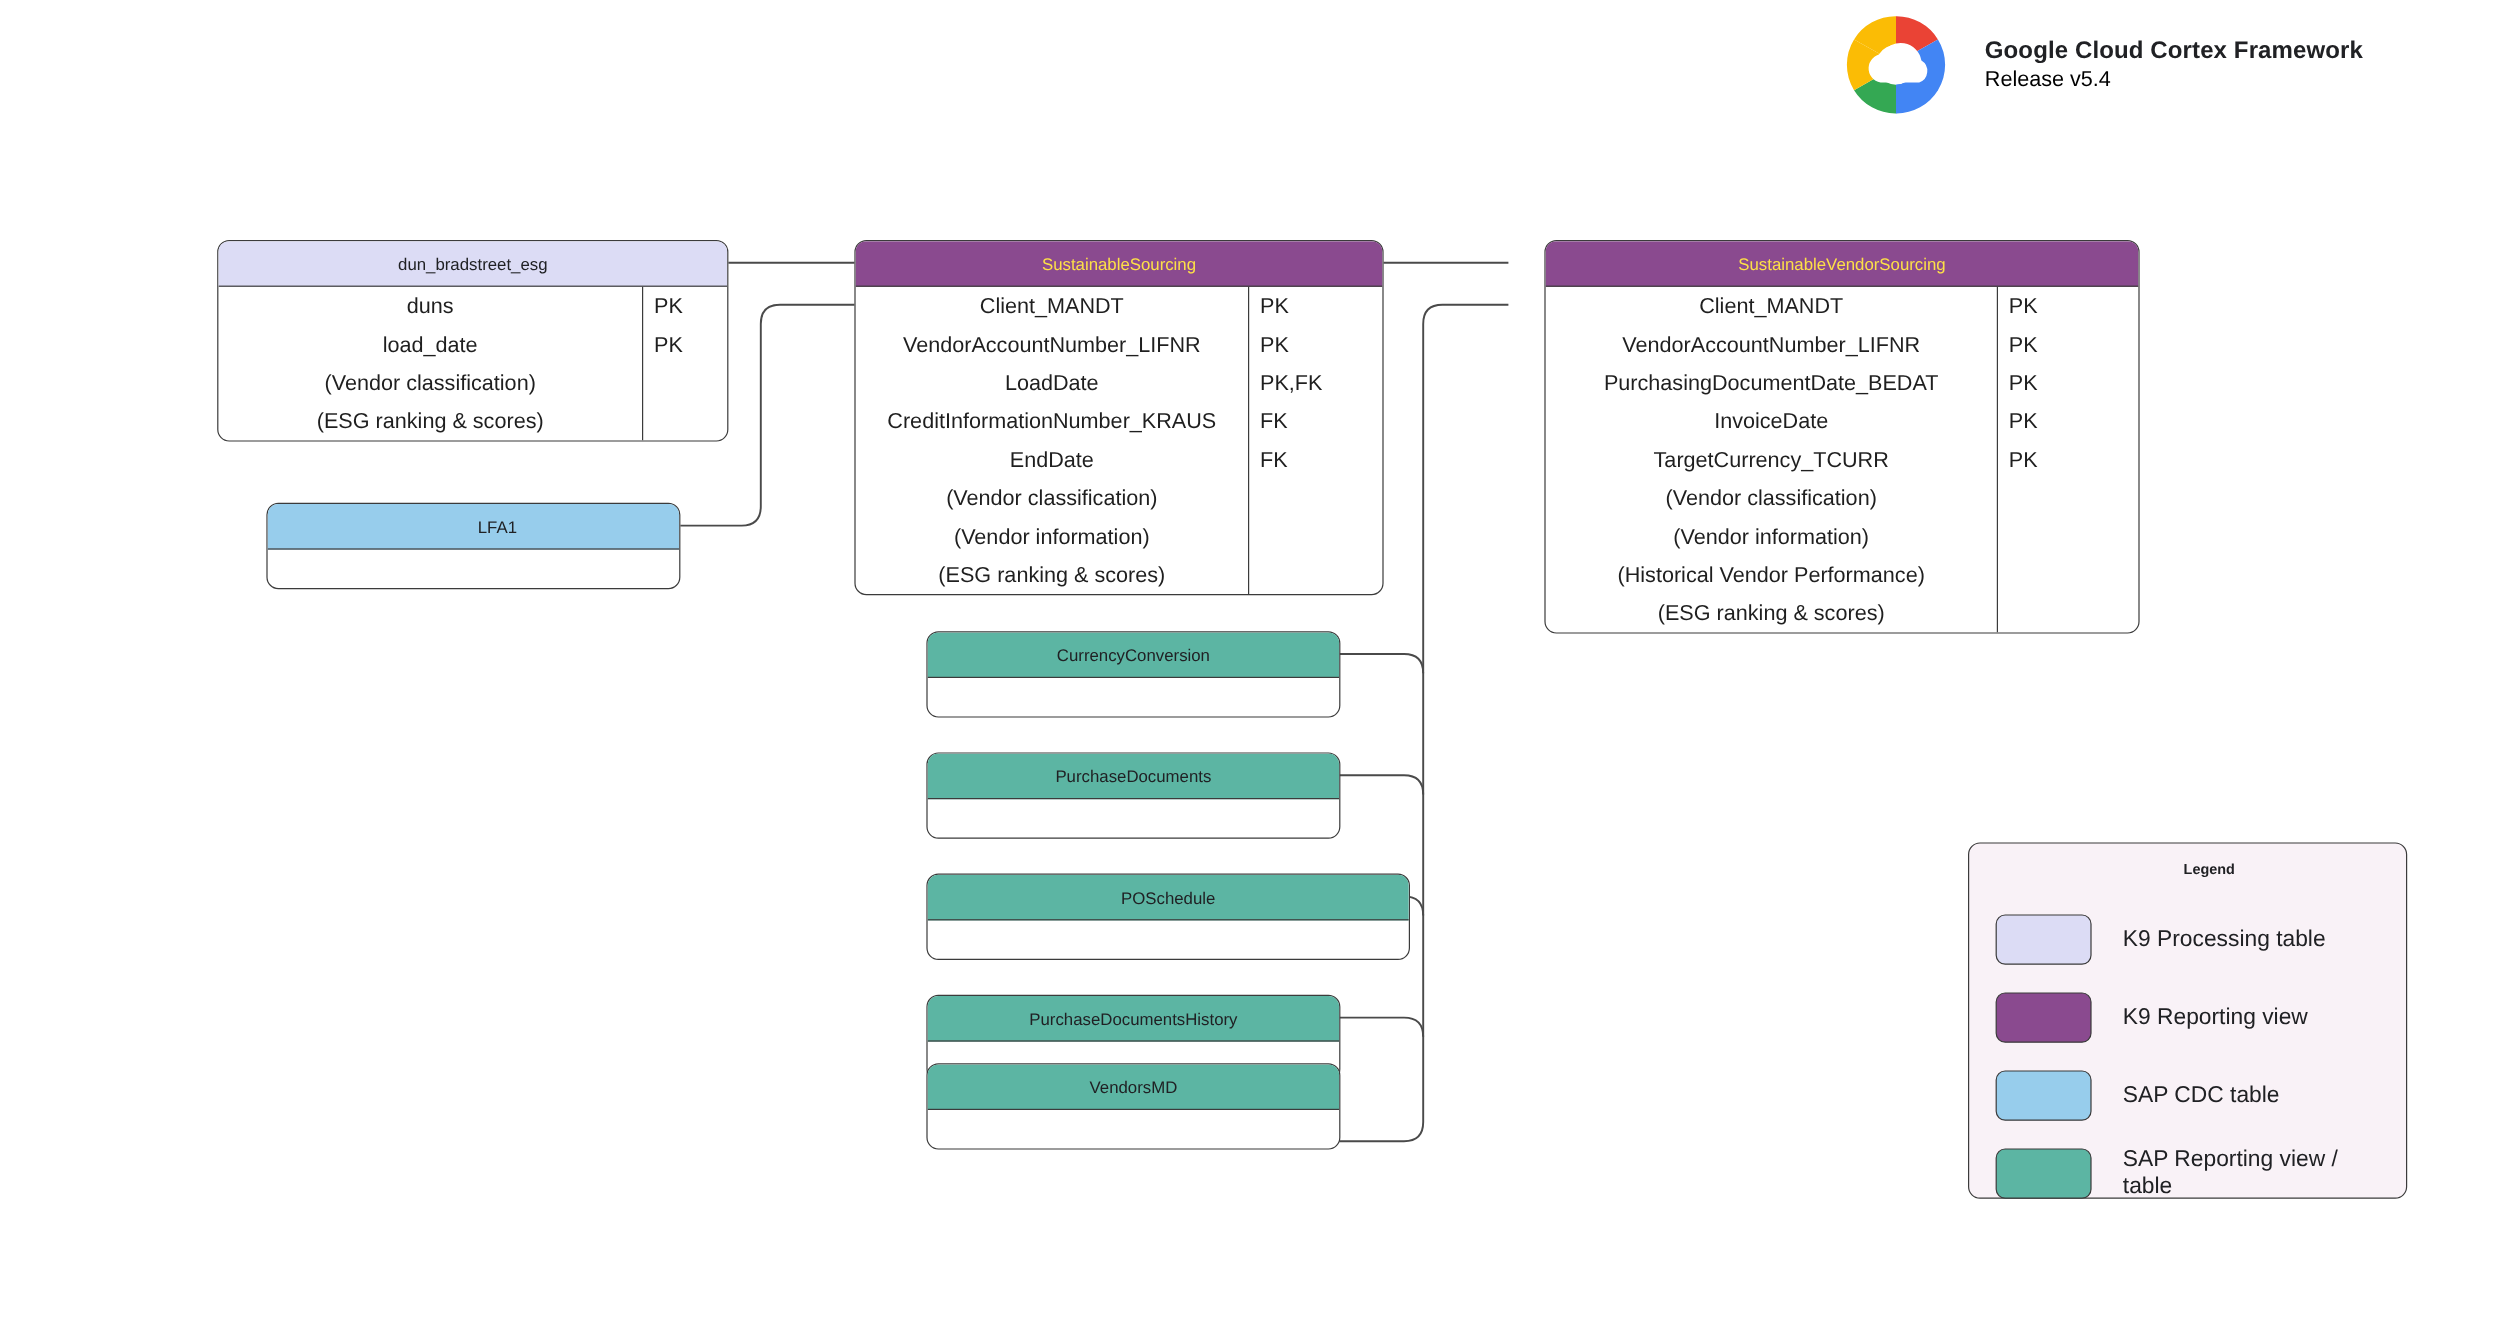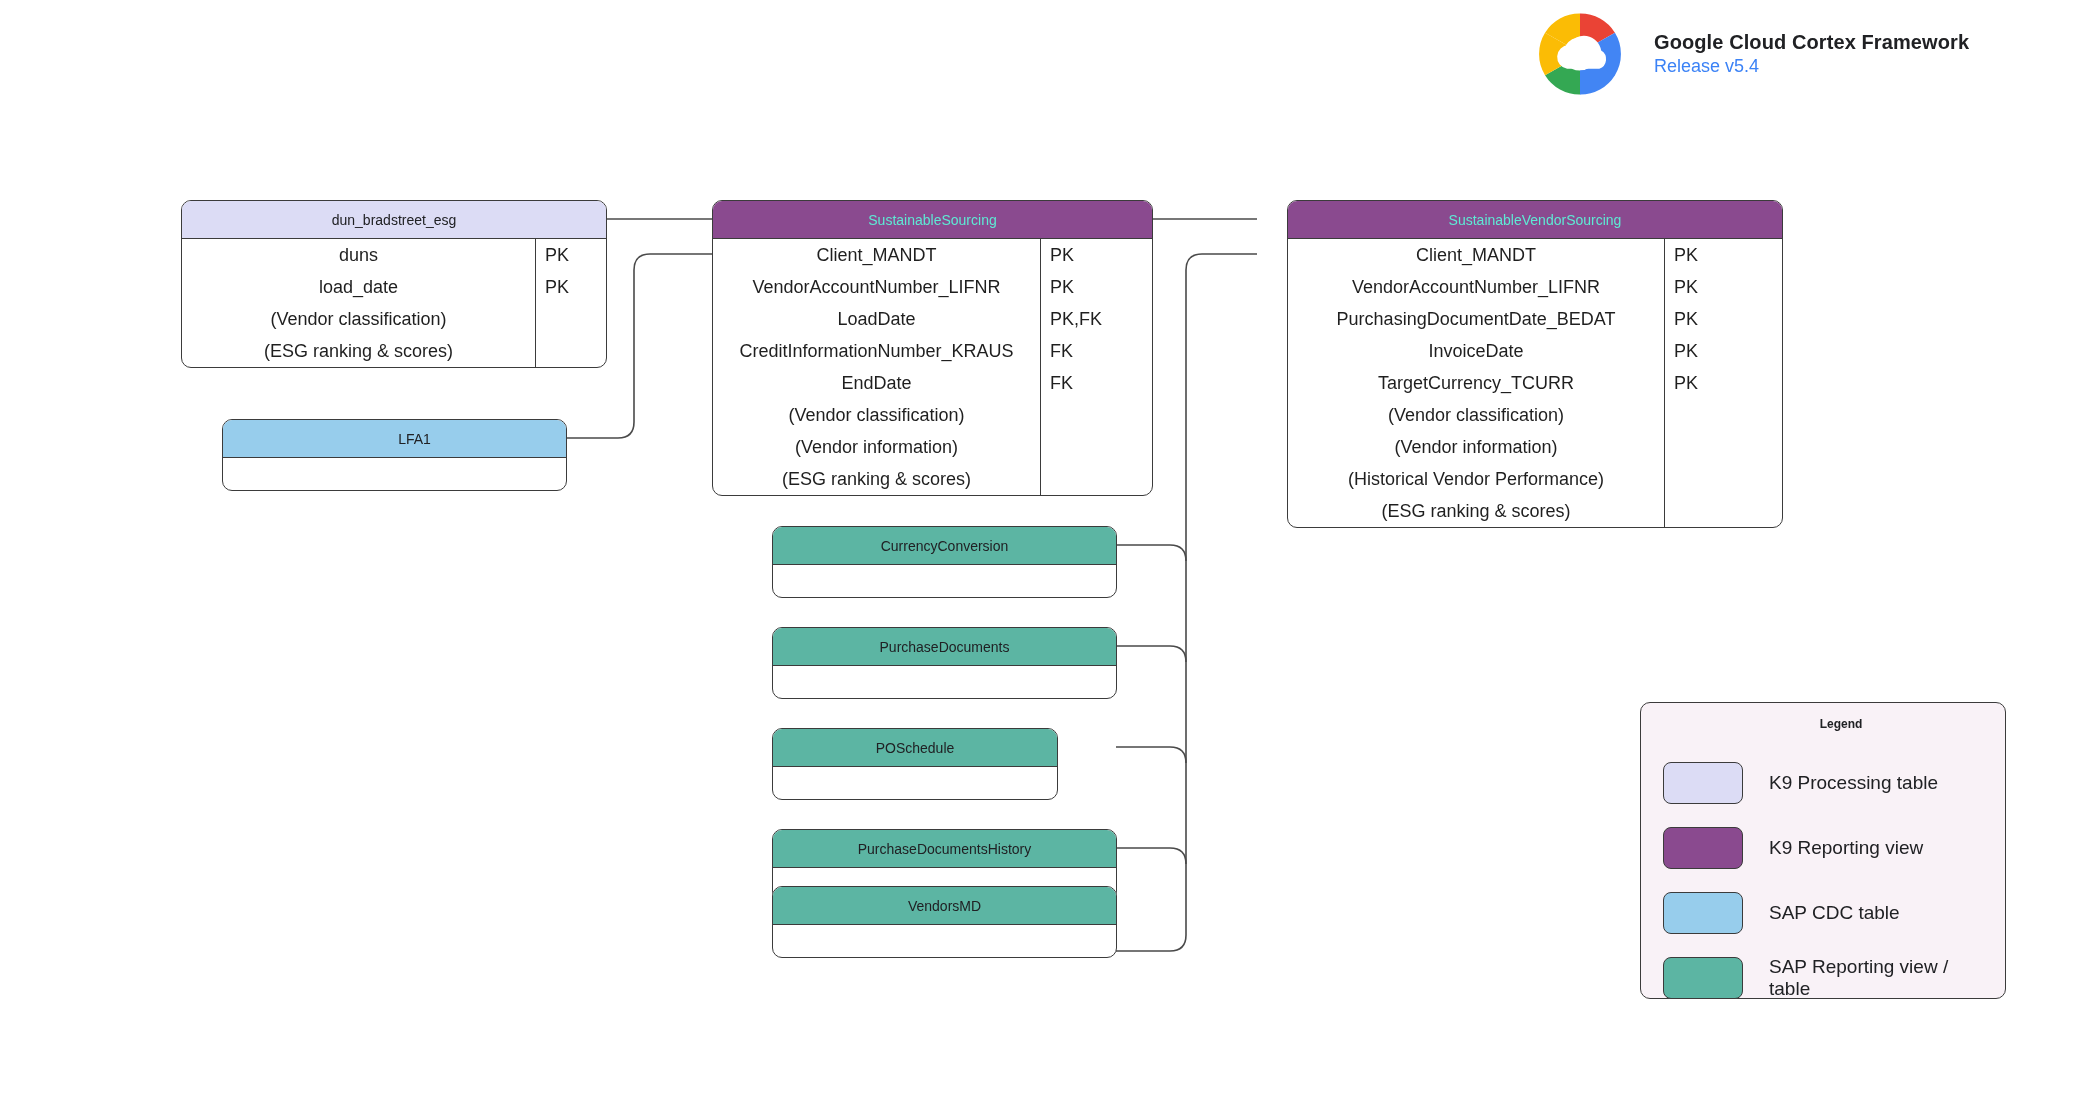--- a/index.html
+++ b/index.html
@@ -24,21 +24,21 @@
 
   
   .brand {
     position: absolute; left: 1524px; top: 8px;
     display: flex; align-items: center; gap: 18px;
     z-index: 5;
   }
   .brand-logo { width: 112px; height: 92px; flex: none; }
   .brand-text { line-height: 1.28; }
   .brand-title { font-size: 20px; font-weight: bold; color: #202124; letter-spacing: .1px; }
-  .brand-sub   { font-size: 18px; font-weight: normal; color: #3b82f6; }
+  .brand-sub   { font-size: 18px; font-weight: normal; color: #000000; }
 
   
   .entity {
     position: absolute;
     background: #ffffff;
     border: 1.3px solid #3b3b3b;
     border-radius: 10px;
     z-index: 3;
     overflow: hidden;
     box-shadow: 0 0 0 0 rgba(0,0,0,0);
@@ -59,21 +59,21 @@
   .field, .keycell {
     font-size: 18px;
     line-height: 1;
     display: flex; align-items: center;
   }
   .field { justify-content: center; padding: 0 10px; }
   .keycell { justify-content: flex-start; padding: 0 9px; }
 
   
   .head-lavender { background: #dcdcf5; color: #202124; }
-  .head-purple   { background: #8a4a8f; color: #5eead4; }
+  .head-purple   { background: #8a4a8f; color: #fde047; }
   .head-blue     { background: #97cdec; color: #202124; padding-left: 40px; }
   .head-green    { background: #5cb5a3; color: #202124; }
 
   
   .legend {
     position: absolute;
     left: 1640px; top: 702px;
     width: 366px; height: 297px;
     background: #f9f2f7;
     border: 1.3px solid #3b3b3b;
@@ -236,21 +236,21 @@
 
   <div class="entity" style="left:772px; top:627px; width:345px;">
     <div class="entity-head head-green" style="height:38px;">PurchaseDocuments</div>
     <div class="entity-body">
       <div class="col-fields">
         <div class="field" style="height:32px;">&nbsp;</div>
       </div>
     </div>
   </div>
 
-  <div class="entity" style="left:772px; top:728px; width:286px;">
+  <div class="entity" style="left:772px; top:728px; width:403px;">
     <div class="entity-head head-green" style="height:38px;">POSchedule</div>
     <div class="entity-body">
       <div class="col-fields">
         <div class="field" style="height:32px;">&nbsp;</div>
       </div>
     </div>
   </div>
 
   <div class="entity" style="left:772px; top:829px; width:345px;">
     <div class="entity-head head-green" style="height:38px;">PurchaseDocumentsHistory</div>

